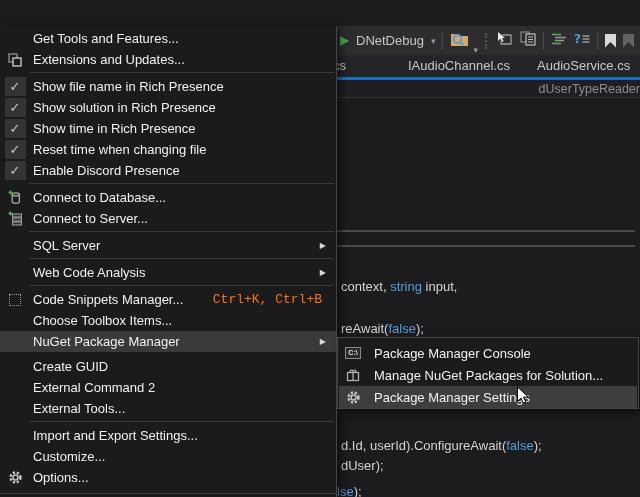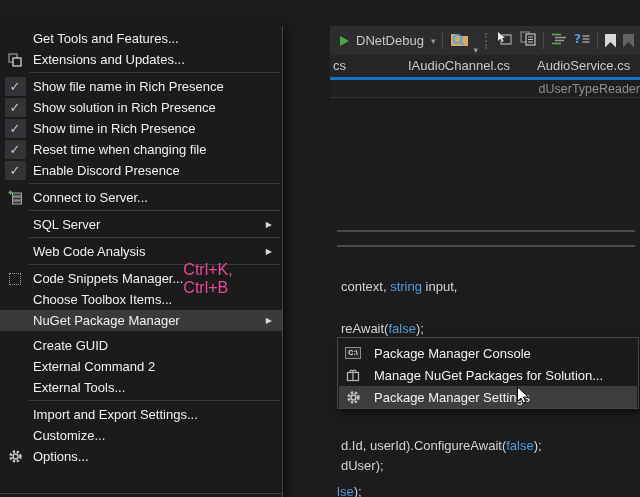--- a/index.html
+++ b/index.html
@@ -29,28 +29,28 @@
   .accentline { position:absolute; left:330px; top:77px; right:0; height:3px; background:#1a70c2; z-index:1; }
   .breadcrumb { position:absolute; left:330px; top:80px; right:0; height:18px; background:#1f1f22;
     border-bottom:1px solid #333336; color:#8f8f8f; font-size:12.5px; line-height:18px; padding-left:8px; z-index:1;text-align:right; }
   .editor { position:absolute; left:330px; top:99px; right:0; bottom:0; background:#1c1c1e; z-index:1; }
   .split { position:absolute; left:7px; right:5px; height:2px; background:#4a4a4d; }
   .code-line { position:absolute; left:11px; font-family:Liberation Sans, sans-serif; font-size:13px;
     color:#d4d4d4; white-space:pre; }
   .code-line .kw { color:#569cd6; }
 
   
-  .dropdown { position:absolute; left:0; top:26px; width:283px; height:471px; background:#1b1b1c;
+  .dropdown { position:absolute; left:0; top:26px; width:337px; height:471px; background:#1b1b1c;
     border-right:1px solid #45454a; box-shadow:4px 2px 8px rgba(0,0,0,.5); padding-top:2px; z-index:10; }
   .dropdown .bottomline { position:absolute; left:0; right:0; bottom:3px; height:1px; background:#3f3f41; }
   .mi { height:21px; display:flex; align-items:center; padding-right:6px; }
   .mi.hl { background:#3a3a3d; }
   .mi .gut { width:30px; display:flex; justify-content:center; align-items:center; flex:none; }
   .mi .lbl { color:#f1f1f1; font-size:13px; margin-left:3px; white-space:nowrap; }
-  .mi .sc  { margin-left:auto; color:#ec4899; font-size:16px; padding-right:8px; }
+  .mi .sc  { margin-left:auto; color:#f97316; font-size:13px; padding-right:8px;font-family:Liberation Mono, monospace; }
   .mi .arr { margin-left:auto; color:#d8d8d8; font-size:8px; padding-right:4px; }
   .chk { width:21px; height:19px; background:#333338; color:#c8c8c8; font-size:13px;
     display:flex; align-items:center; justify-content:center; }
   .snip { width:12px; height:12px; border:1px dotted #9a9a9a; }
   .msep { height:1px; background:#3b3b3e; margin:2px 2px 3px 29px; }
   .gap4 { height:4px; }
 
   
   .submenu { position:absolute; left:337px; top:337px; width:302px; height:72px; background:#1b1b1c;
     border:1px solid #45454a; box-shadow:4px 4px 8px rgba(0,0,0,.5); padding-top:4px; z-index:12; }
@@ -165,20 +165,30 @@
     <div class="mi">
       <span class="gut">
           <span class="chk">✓</span>
         </span>
       <span class="lbl">Enable Discord Presence</span>
     </div>
     <div class="msep"></div>
     <div class="mi">
       <span class="gut">
           <svg width="15" height="15" viewBox="0 0 15 15">
+            <path d="M4.2 4.5v7c0 1 1.6 1.8 3.6 1.8s3.6-.8 3.6-1.8v-7" fill="none" stroke="#a8a8a8" stroke-width="1.3"></path>
+            <ellipse cx="7.8" cy="4.5" rx="3.6" ry="1.6" fill="#3a3a3c" stroke="#a8a8a8" stroke-width="1.3"></ellipse>
+            <path d="M2.5 0.5v4M0.5 2.5h4" stroke="#5bb75b" stroke-width="1.4"></path>
+          </svg>
+        </span>
+      <span class="lbl">Connect to Database...</span>
+    </div>
+    <div class="mi">
+      <span class="gut">
+          <svg width="15" height="15" viewBox="0 0 15 15">
             <rect x="4.5" y="3" width="9" height="3" fill="#333" stroke="#a8a8a8"></rect>
             <rect x="4.5" y="7" width="9" height="3" fill="#333" stroke="#a8a8a8"></rect>
             <rect x="4.5" y="11" width="9" height="3" fill="#333" stroke="#a8a8a8"></rect>
             <path d="M2.5 0.5v4M0.5 2.5h4" stroke="#5bb75b" stroke-width="1.4"></path>
           </svg>
         </span>
       <span class="lbl">Connect to Server...</span>
     </div>
     <div class="msep"></div>
     <div class="mi">

